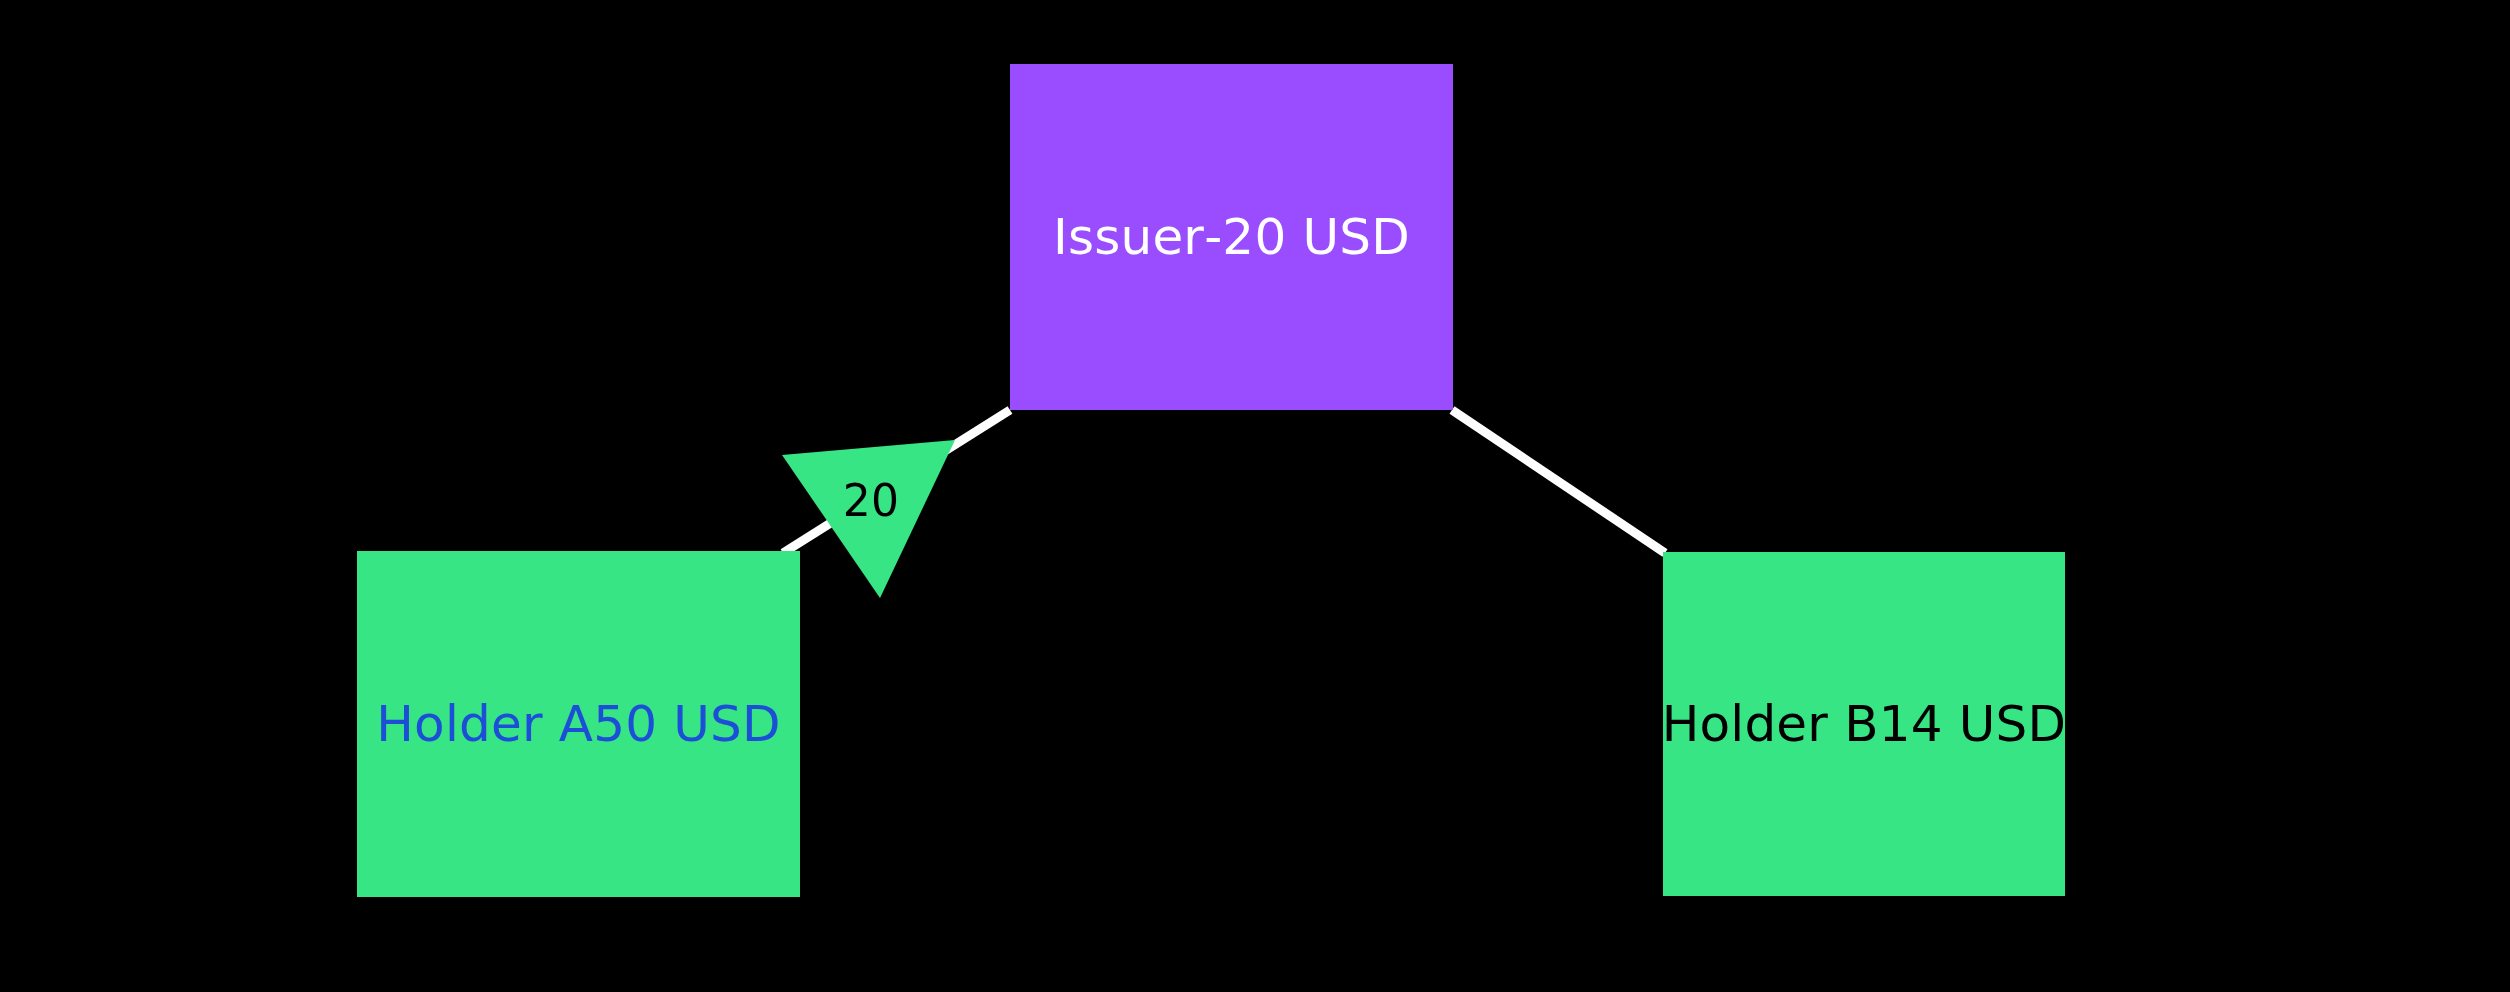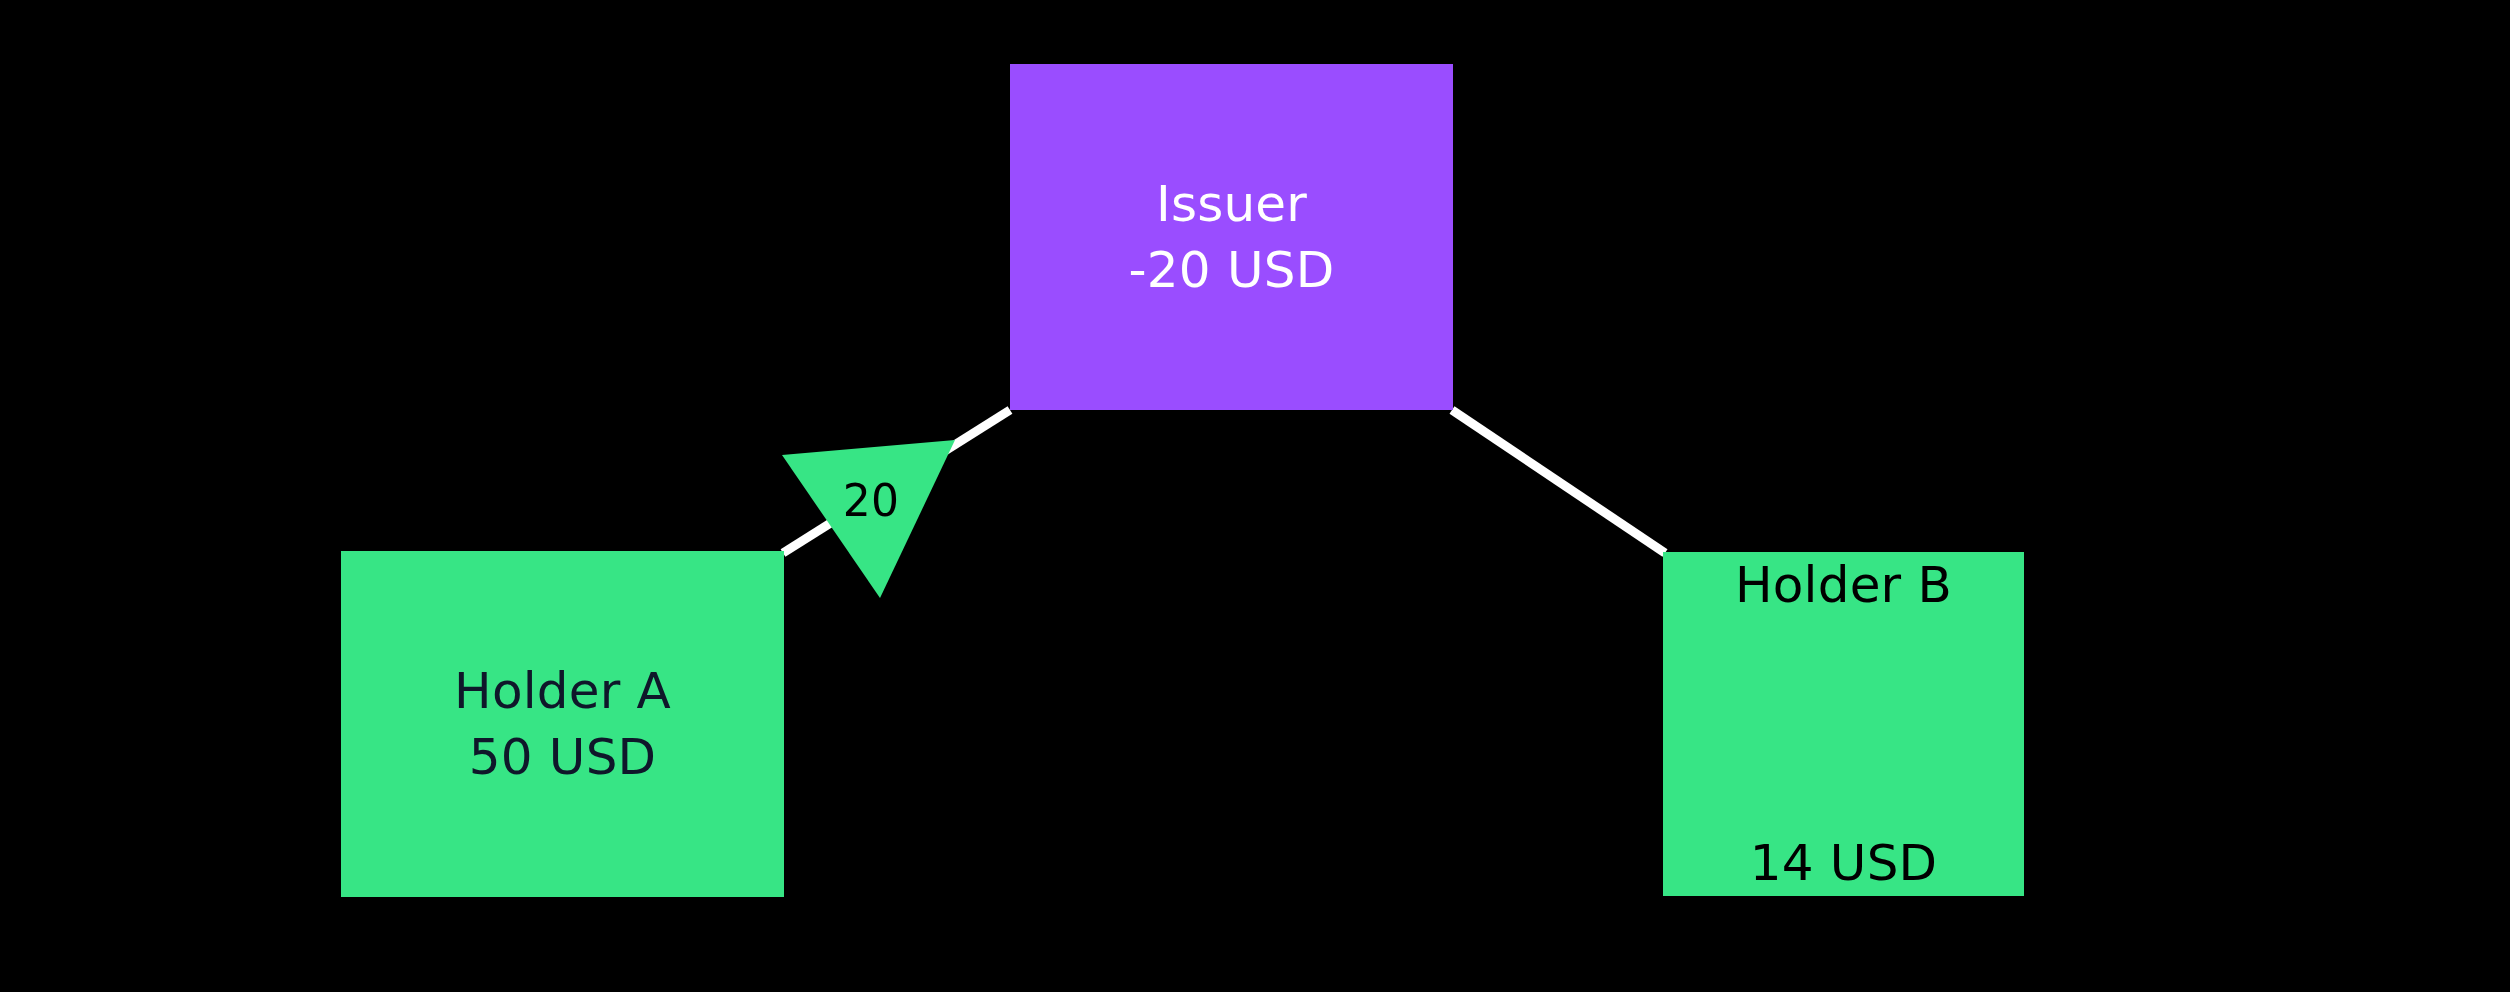--- a/index.html
+++ b/index.html
@@ -22,21 +22,21 @@
   #edges {
     position: absolute;
     left: 0;
     top: 0;
     width: 2510px;
     height: 992px;
   }
   .node {
     position: absolute;
     display: flex;
-    flex-direction: column;
+    flex-direction: row;
     align-items: center;
     justify-content: center;
     box-sizing: border-box;
     line-height: 1.32;
     font-size: 50px;
     font-weight: 400;
     letter-spacing: 0.2px;
     white-space: pre;
   }
   .node .line1, .node .line2 {
@@ -51,23 +51,22 @@
   }
   #node-holder-a {
     left: 341px;
     top: 551px;
     width: 443px;
     height: 346px;
   }
   #node-holder-b {
     left: 1663px;
     top: 552px;
-    width: 361px;
+    width: 402px;
     height: 344px;
-    justify-content: space-between;
   }
   #edge-label-a {
     position: absolute;
     left: 824px;
     top: 469px;
     width: 94px;
     height: 62px;
     display: flex;
     align-items: center;
     justify-content: center;
@@ -85,21 +84,21 @@
     <line x1="1010" y1="410" x2="783" y2="553" stroke="#ffffff" stroke-width="9" stroke-linecap="butt"></line>
     <line x1="1452" y1="410" x2="1665" y2="553" stroke="#ffffff" stroke-width="9" stroke-linecap="butt"></line>
     <polygon points="782,455 955,440 880,598" fill="#37e585"></polygon>
   </svg>
 
   <div class="node" id="node-issuer" style="background:#9a4dff;color:#ffffff;">
     <span class="line1">Issuer</span>
     <span class="line2">-20 USD</span>
   </div>
 
-  <div class="node" id="node-holder-a" style="background:#37e585;color:#0f172a;">
+  <div class="node" id="node-holder-a" style="background:#37e585;color:#1d4ed8;margin-left:16px;">
     <span class="line1">Holder A</span>
     <span class="line2">50 USD</span>
   </div>
 
   <div class="node" id="node-holder-b" style="background:#37e585;color:#000000;">
     <span class="line1">Holder B</span>
     <span class="line2">14 USD</span>
   </div>
 
   <div id="edge-label-a">20</div>

